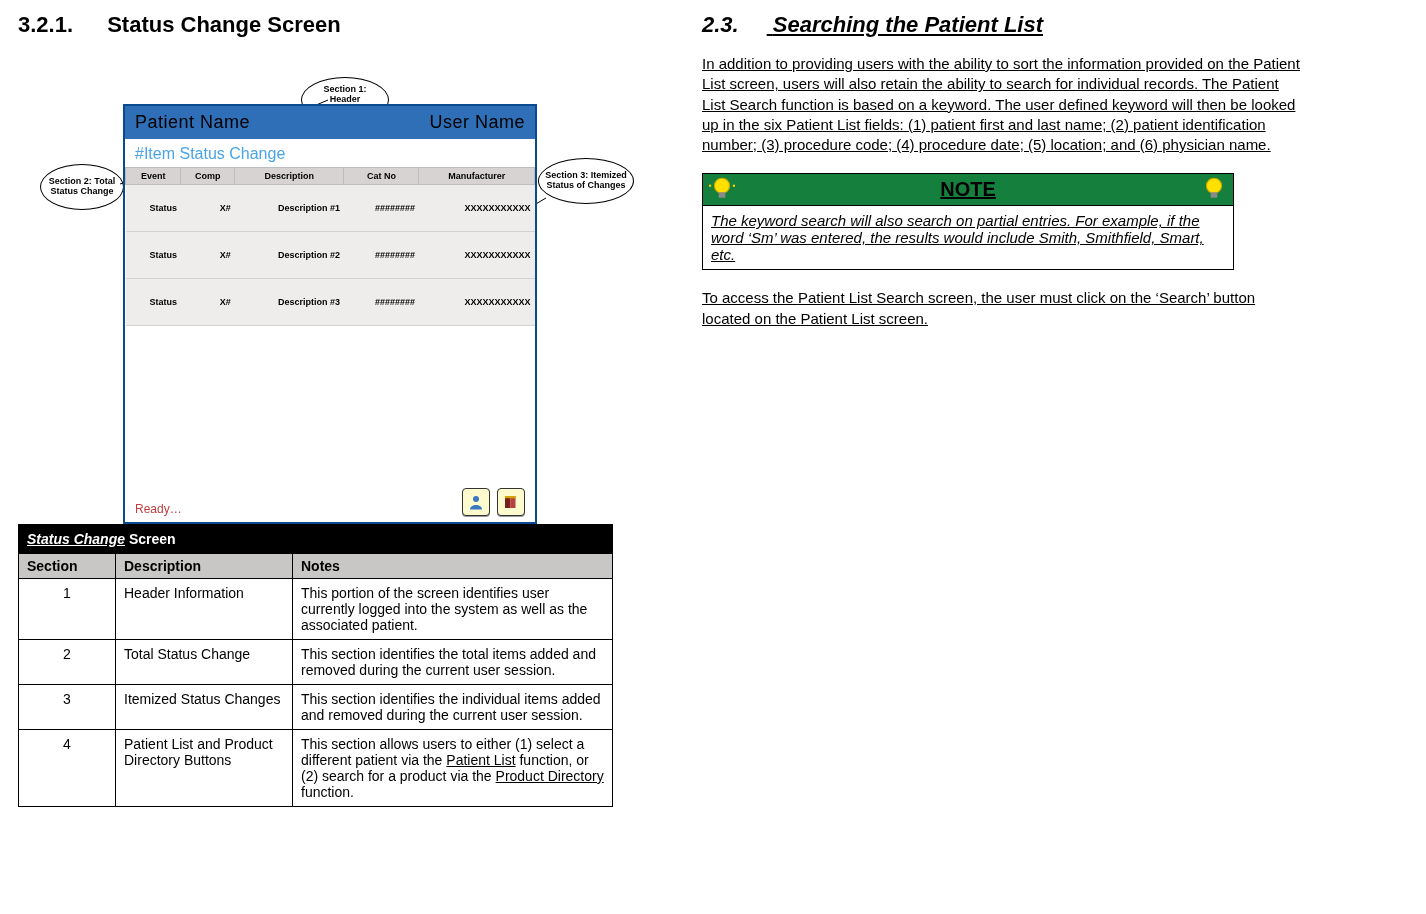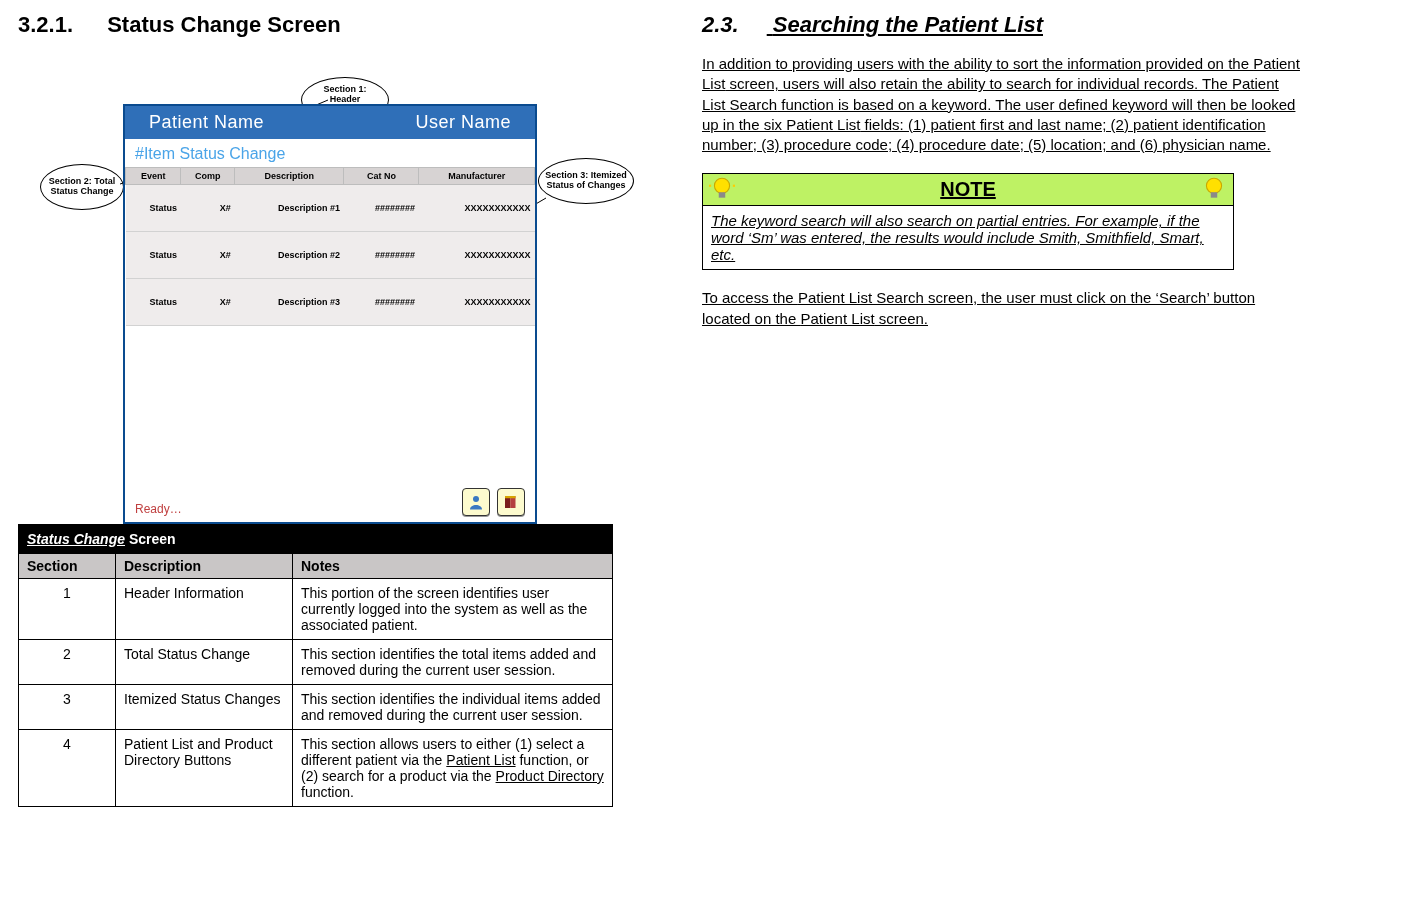--- a/index.html
+++ b/index.html
@@ -41,25 +41,25 @@
   .mock-panel {
     position: absolute;
     left: 105px;
     top: 50px;
     width: 410px;
     border: 2px solid #0a4b8f;
     background: #fff;
   }
   .mock-header {
     background: #2f6fb8;
-    color: #ffffff;
+    color: #000000;
     display: flex;
     justify-content: space-between;
     align-items: center;
-    padding: 6px 24px;
+    padding: 6px 10px;
     font-size: 18px;
     font-family: "Verdana", sans-serif;
     letter-spacing: 0.5px;
   }
   .mock-sub {
     color: #4aa4e8;
     font-size: 16px;
     padding: 6px 10px 4px 10px;
   }
   .grid {
@@ -157,21 +157,21 @@
   .desc-table td.c { text-align:center; }
 
   
   .note-box {
     border: 1px solid #000;
     width: 530px;
     margin: 18px 0;
     border-collapse: collapse;
   }
   .note-head {
-    background: #bef264;
+    background: #15803d;
     text-align: center;
     font-weight: bold;
     font-size: 20px;
     padding: 4px 8px;
     position: relative;
     border-bottom: 1px solid #000;
   }
   .bulb {
     position: absolute;
     top: 2px;

